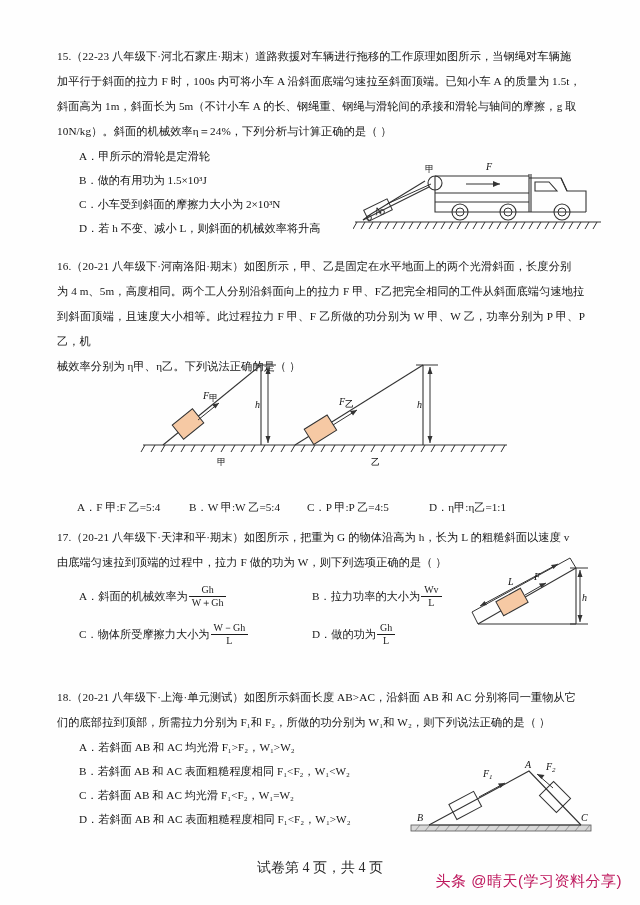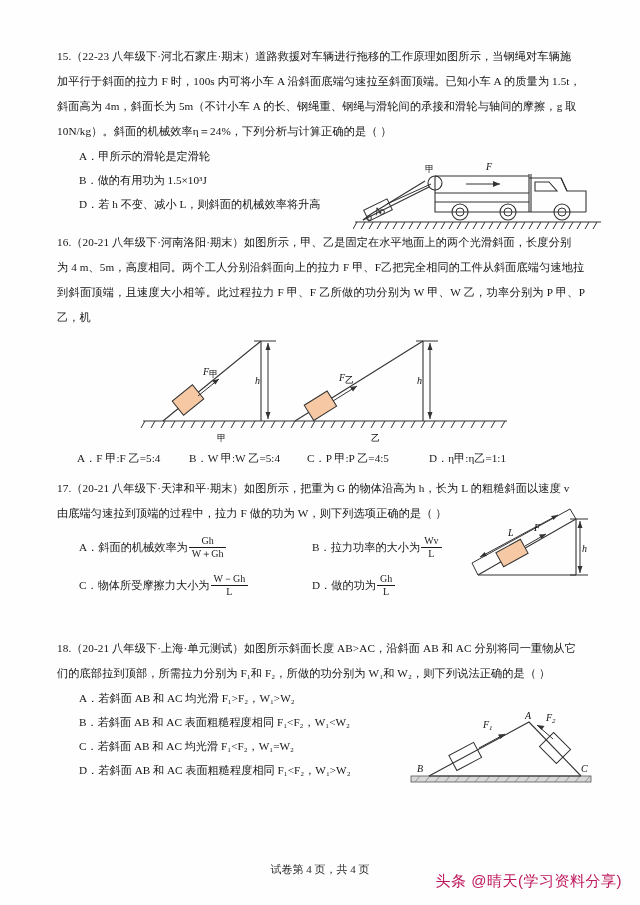--- a/index.html
+++ b/index.html
@@ -64,21 +64,21 @@
 
   
   .fig { position: absolute; }
   .fig svg { display: block; }
 
   .footer {
     position: absolute;
     left: 0; right: 0;
     bottom: 28px;
     text-align: center;
-    font-size: 11px;
+    font-size: 14px;
     color: #2a2a2a;
   }
   .watermark {
     position: absolute;
     right: 18px;
     bottom: 14px;
     font-size: 15px;
     color: #be185d;
     font-family: "Liberation Sans", sans-serif;
     letter-spacing: 0.5px;
@@ -93,25 +93,26 @@
 </style>
 </head>
 <body>
 
 <div class="page">
   <div class="content">
 
     <div class="qblock">
       <div class="qline">15.（22-23 八年级下·河北石家庄·期末）道路救援对车辆进行拖移的工作原理如图所示，当钢绳对车辆施</div>
       <div class="qline">加平行于斜面的拉力 F 时，100s 内可将小车 A 沿斜面底端匀速拉至斜面顶端。已知小车 A 的质量为 1.5t，</div>
-      <div class="qline">斜面高为 4m，斜面长为 5m（不计小车 A 的长、钢绳重、钢绳与滑轮间的承接和滑轮与轴间的摩擦，g 取</div>
+      <div class="qline">斜面高为 1m，斜面长为 5m（不计小车 A 的长、钢绳重、钢绳与滑轮间的承接和滑轮与轴间的摩擦，g 取</div>
       <div class="qline">10N/kg）。斜面的机械效率η＝24%，下列分析与计算正确的是（        ）</div>
 
       <div class="opt">A．甲所示的滑轮是定滑轮</div>
       <div class="opt">B．做的有用功为 1.5×10³J</div>
+      <div class="opt">C．小车受到斜面的摩擦力大小为 2×10³N</div>
       <div class="opt">D．若 h 不变、减小 L，则斜面的机械效率将升高</div>
 
       <div class="fig" style="left:296px; top:102px;">
         <svg width="250" height="92" viewBox="0 0 250 92">
 
           <line class="hatch" x1="2" y1="76" x2="248" y2="76"></line>
           <g class="hatch">
             <line x1="4" y1="76" x2="0" y2="83"></line>
               <line x1="12" y1="76" x2="8" y2="83"></line>
             <line x1="20" y1="76" x2="16" y2="83"></line>
@@ -186,20 +187,21 @@
           <circle class="ln" cx="209" cy="66" r="8" fill="#fff"></circle>
           <circle class="ln2" cx="209" cy="66" r="4" fill="#fff"></circle>
         </svg>
       </div>
     </div>
 
     <div class="qblock" style="margin-top:14px;">
       <div class="qline">16.（20-21 八年级下·河南洛阳·期末）如图所示，甲、乙是固定在水平地面上的两个光滑斜面，长度分别</div>
       <div class="qline">为 4 m、5m，高度相同。两个工人分别沿斜面向上的拉力 F 甲、F乙把完全相同的工件从斜面底端匀速地拉</div>
       <div class="qline">到斜面顶端，且速度大小相等。此过程拉力 F 甲、F 乙所做的功分别为 W 甲、W 乙，功率分别为 P 甲、P 乙，机</div>
+      <div class="qline">械效率分别为 η甲、η乙。下列说法正确的是（        ）</div>
 
       <div class="fig" style="left:78px; top:103px;">
         <svg width="390" height="112" viewBox="0 0 390 112">
 
           <line class="hatch" x1="8" y1="88" x2="372" y2="88"></line>
           <g class="hatch">
             <line x1="10" y1="88" x2="6" y2="95"></line>
               <line x1="20" y1="88" x2="16" y2="95"></line>
             <line x1="30" y1="88" x2="26" y2="95"></line>
               <line x1="40" y1="88" x2="36" y2="95"></line>

